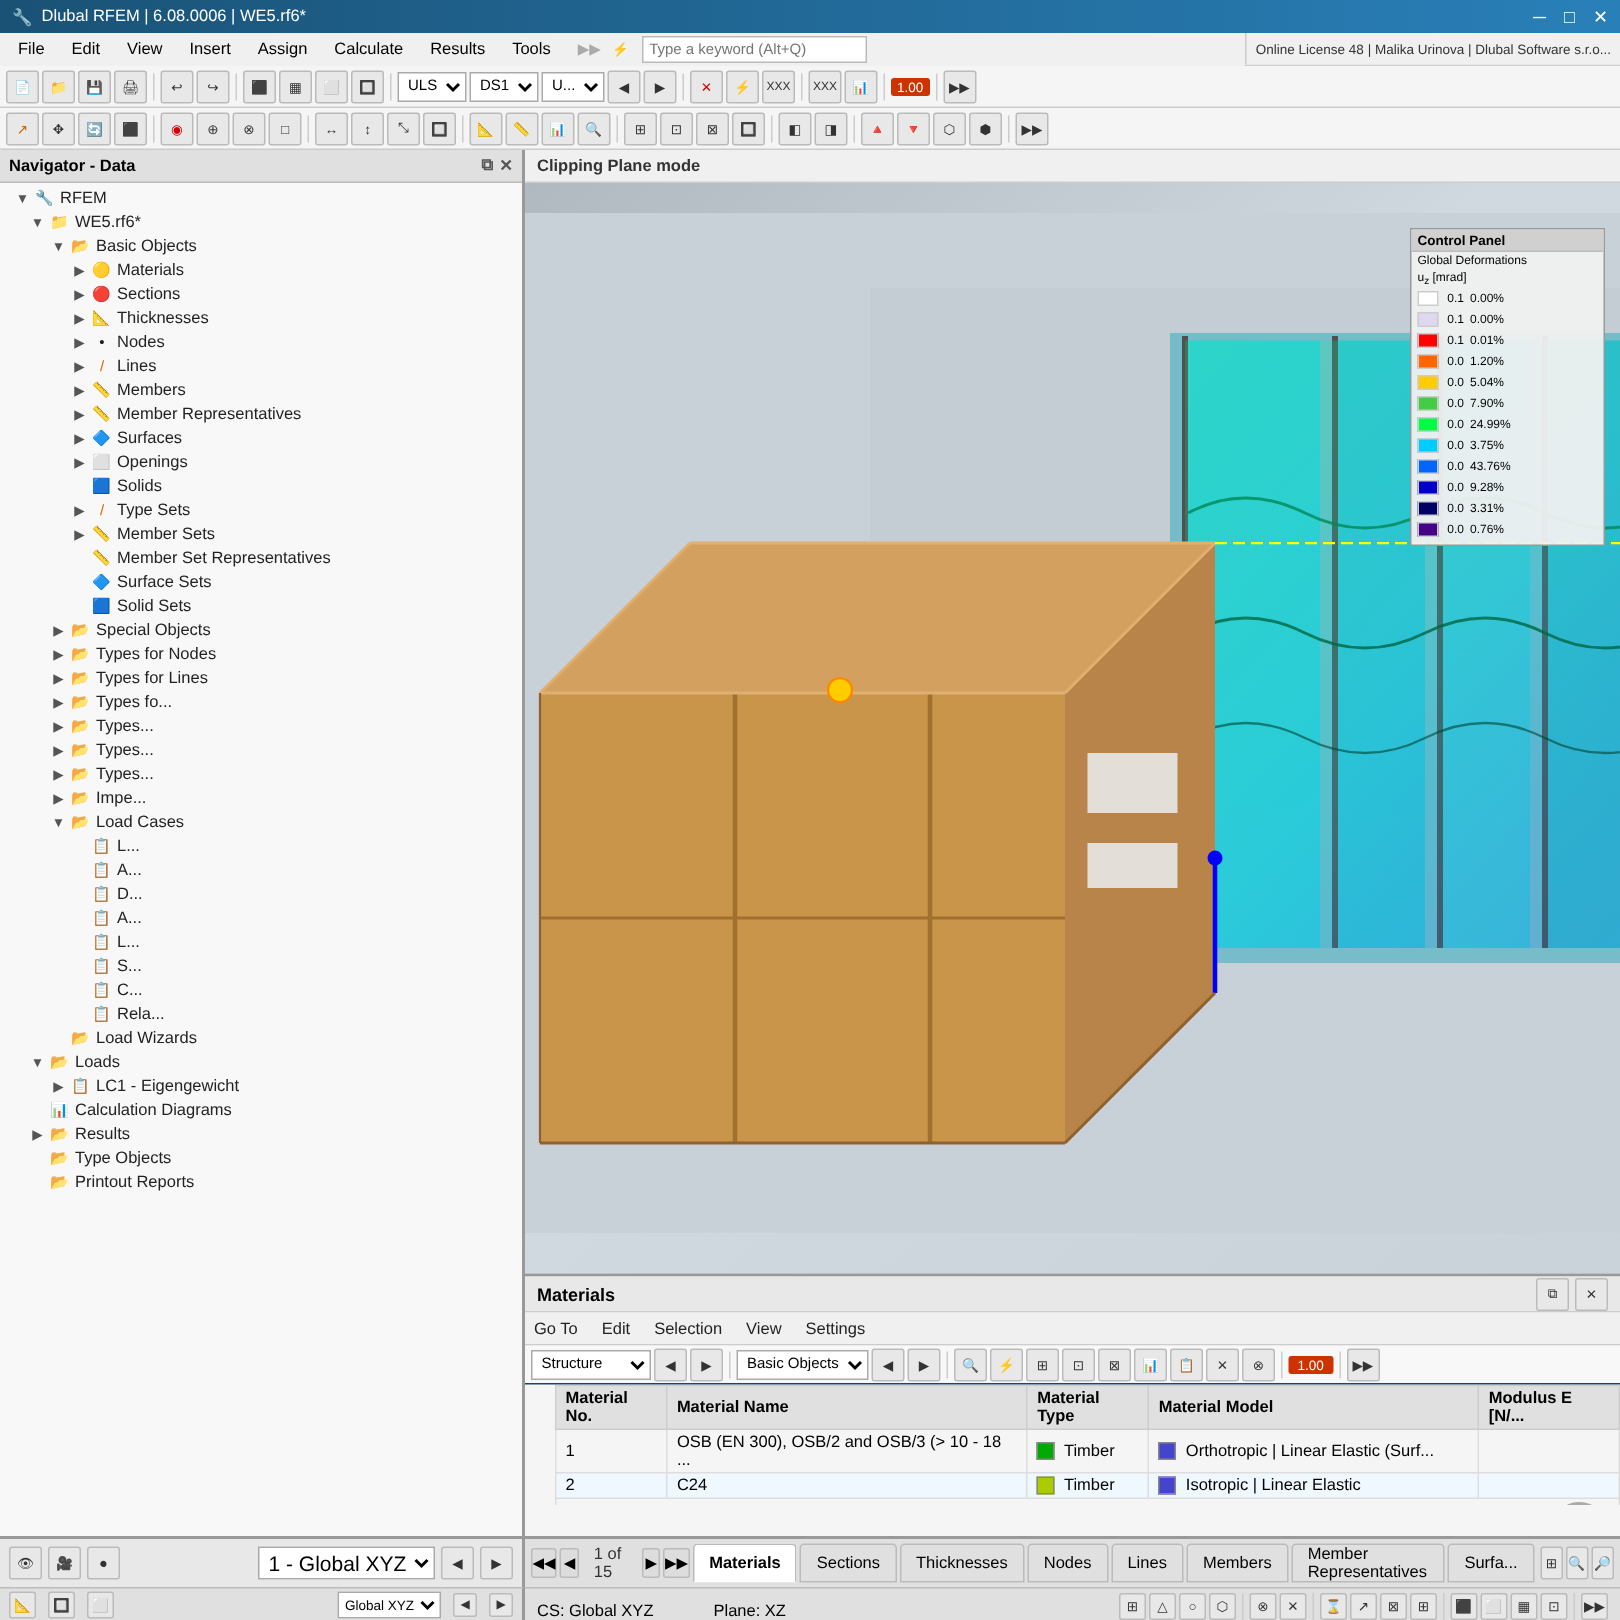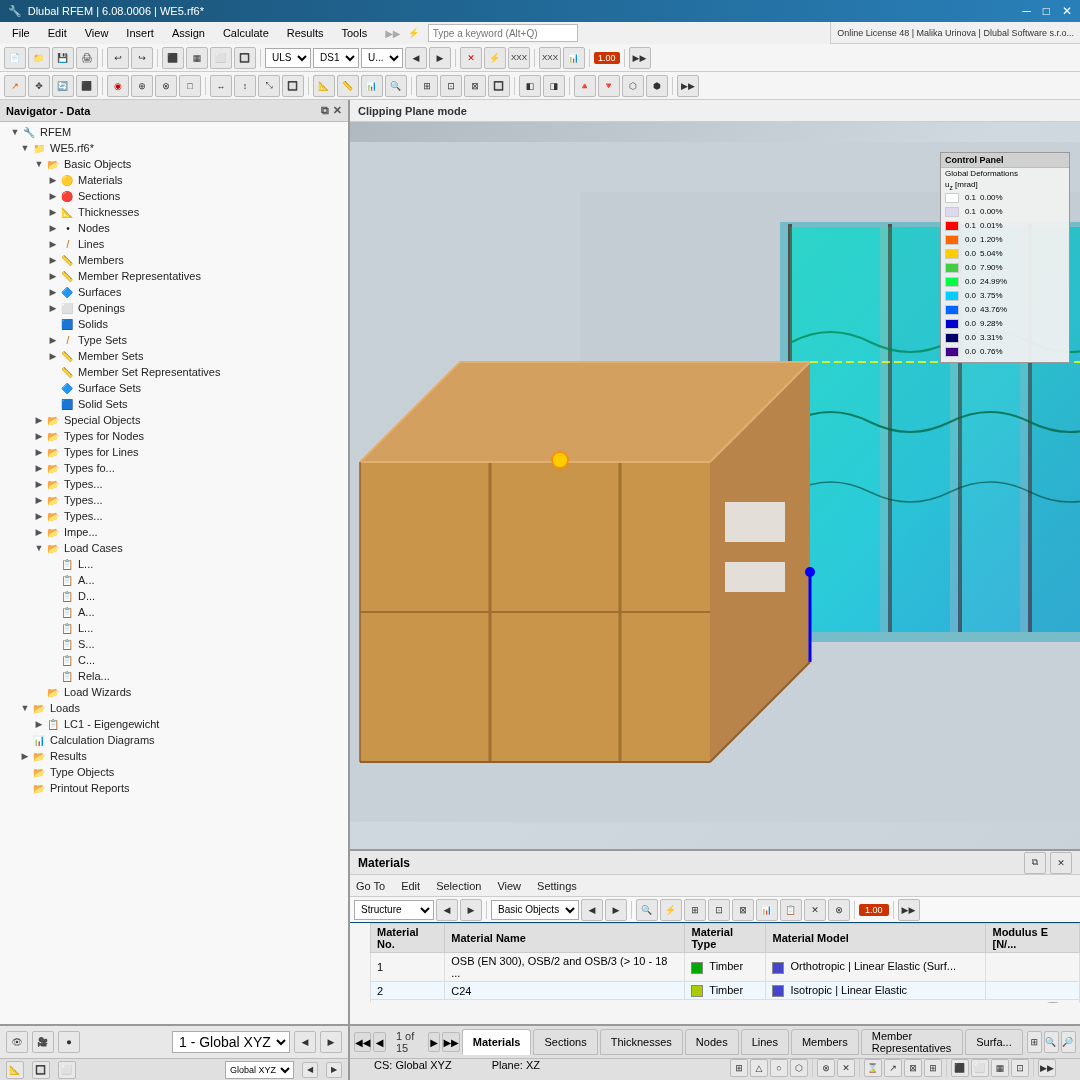--- a/index.html
+++ b/index.html
@@ -847,21 +847,21 @@
   <div style="width:350px; min-width:350px; background:#e0e0e0; border-right:2px solid #999; border-top:1px solid #bbb; display:flex; align-items:center; padding:0 6px; gap:8px;">
 
     <div class="toolbar-btn" style="width:18px;height:18px;">📐</div>
     <div class="toolbar-btn" style="width:18px;height:18px;">🔲</div>
     <div class="toolbar-btn" style="width:18px;height:18px;">⬜</div>
     <div style="flex:1;"></div>
     <select style="height:18px; font-size:9px; border:1px solid #aaa; background:white;"><option>Global XYZ</option></select>
     <div class="toolbar-btn" style="width:16px;height:16px;font-size:8px;">◀</div>
     <div class="toolbar-btn" style="width:16px;height:16px;font-size:8px;">▶</div>
   </div>
-  <div style="flex:1; background:#e0e0e0; border-top:1px solid #bbb; display:flex; align-items:flex-start; padding:0 24px; gap:40px;">
+  <div style="flex:1; background:#e0e0e0; border-top:1px solid #bbb; display:flex; align-items:flex-end; padding:0 8px; gap:40px;">
     <span>CS: Global XYZ</span>
     <span>Plane: XZ</span>
     <div style="flex:1;"></div>
 
     <div style="display:flex; gap:2px; align-items:center;">
       <div class="toolbar-btn" style="width:18px;height:18px;">⊞</div>
       <div class="toolbar-btn" style="width:18px;height:18px;">△</div>
       <div class="toolbar-btn" style="width:18px;height:18px;">○</div>
       <div class="toolbar-btn" style="width:18px;height:18px;">⬡</div>
       <div class="toolbar-sep"></div>

